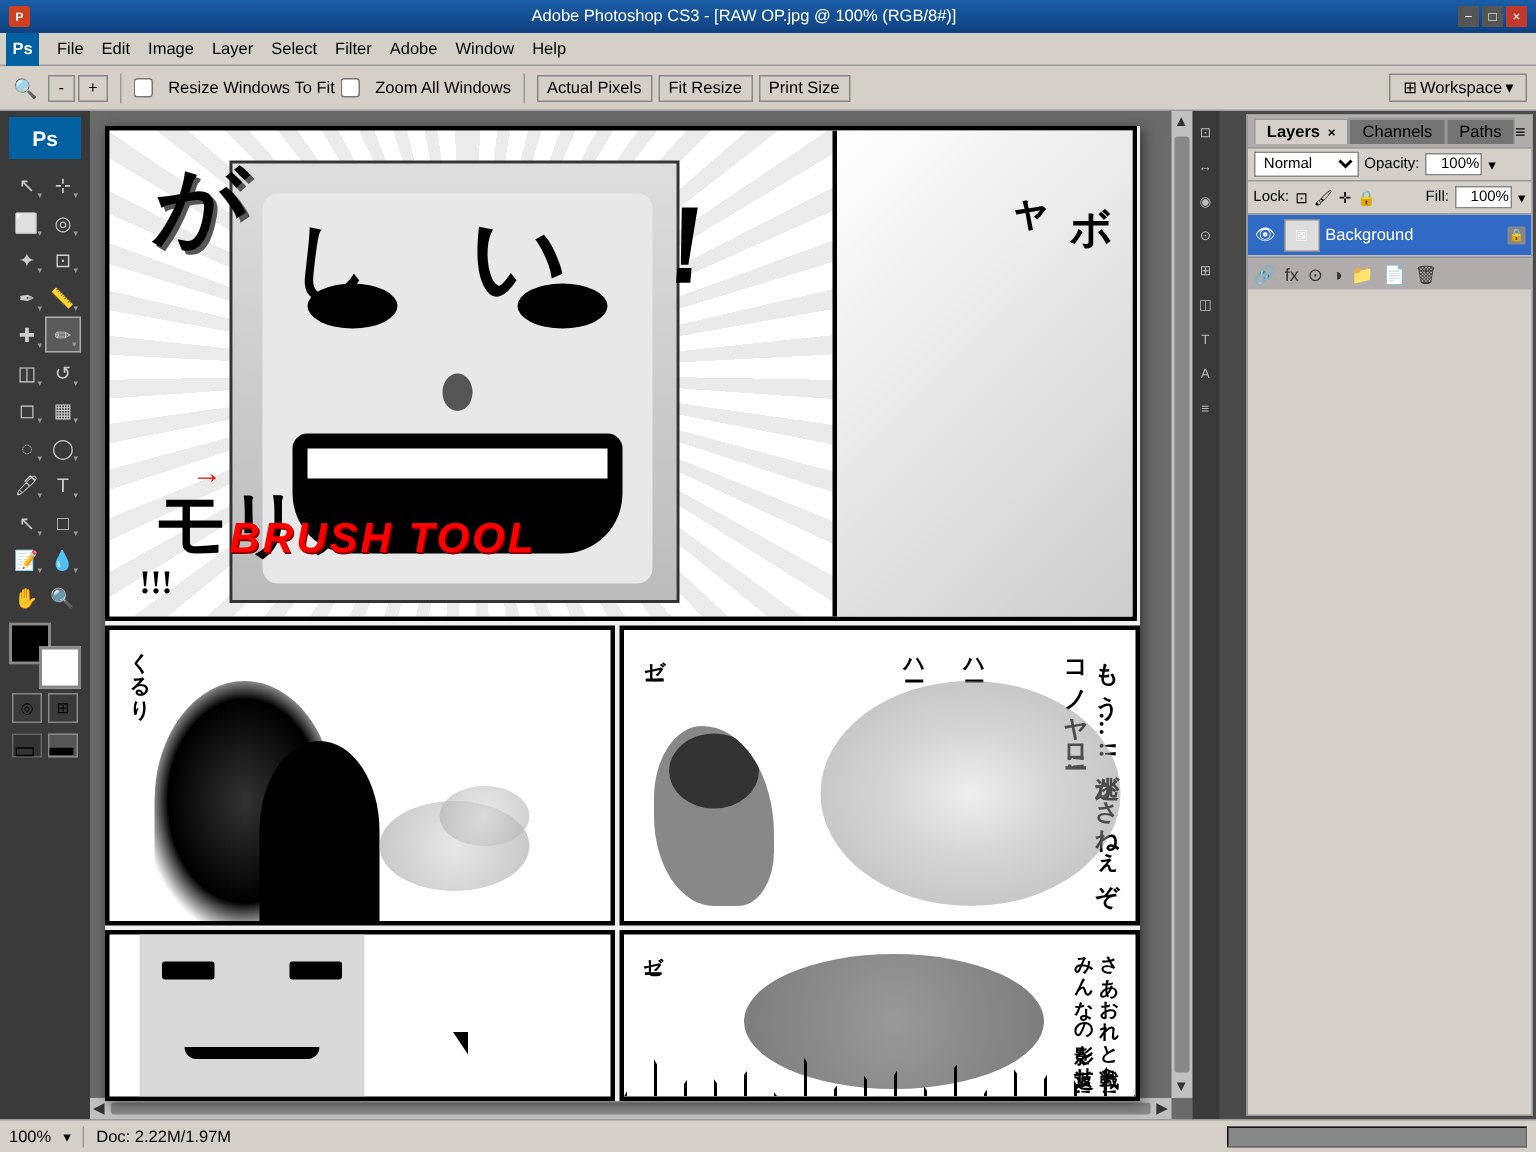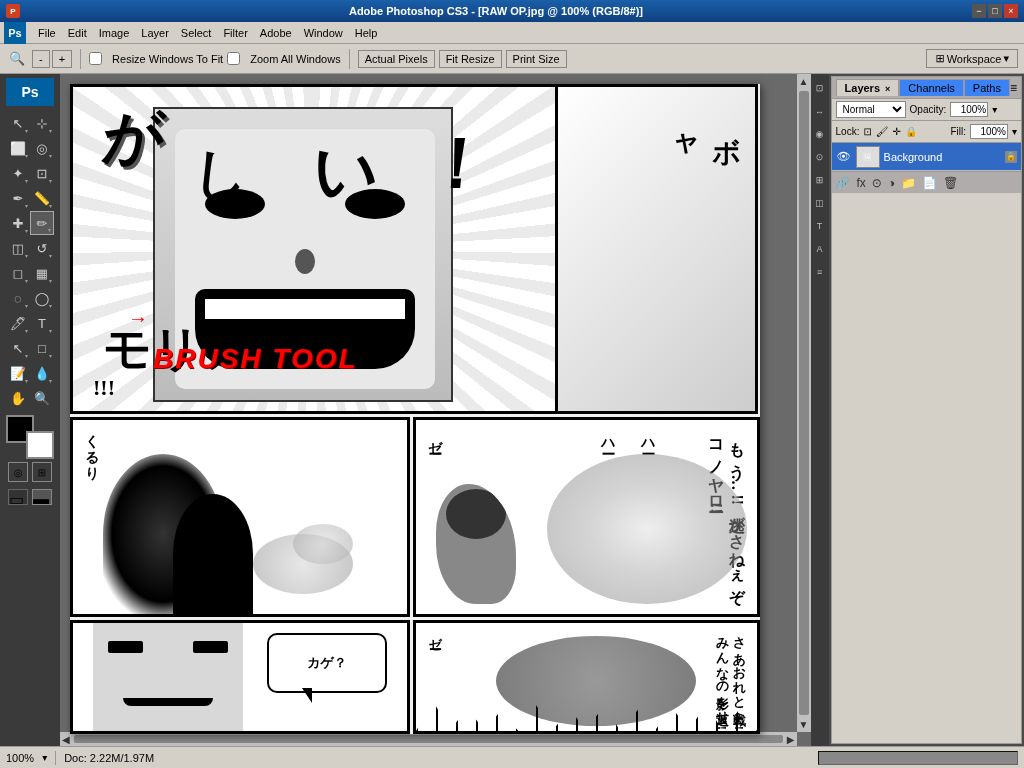--- a/index.html
+++ b/index.html
@@ -4,21 +4,21 @@
   <style>
     * { margin: 0; padding: 0; box-sizing: border-box; }
     body { width: 1024px; height: 768px; background: #4a4a4a; font-family: 'Arial', sans-serif; overflow: hidden; position: relative; }
 
     
     #title-bar {
       width: 100%; height: 22px; background: linear-gradient(to bottom, #1a5fa8, #0f4080);
       display: flex; align-items: center; justify-content: space-between;
       padding: 0 6px; color: white; font-size: 11px;
     }
-    #title-bar .title-text { flex: 1; text-align: center; font-weight: bold; font-size: 11px; }
+    #title-bar .title-text { flex: 1; text-align: center; font-weight: normal; font-size: 11px; }
     #title-bar .win-controls { display: flex; gap: 2px; }
     #title-bar .win-btn { width: 14px; height: 14px; display: flex; align-items: center; justify-content: center; font-size: 9px; color: white; cursor: pointer; }
     #title-bar .win-btn.close { background: #c0392b; }
     #title-bar .win-btn.min, #title-bar .win-btn.max { background: #555; }
 
     
     #menu-bar {
       width: 100%; height: 22px; background: #d4d0c8;
       display: flex; align-items: center; padding: 0 4px;
       border-bottom: 1px solid #999; font-size: 11px;
@@ -92,21 +92,21 @@
       position: absolute; top: 218px; left: 55px;
       color: red; font-size: 20px; z-index: 10;
     }
 
     
     #layers-panel { background: #d4d0c8; border: 1px solid #999; margin: 2px; flex: 1; }
     #layers-header {
       background: #b0acac; height: 22px; display: flex; align-items: center;
       padding: 0 4px; font-size: 11px; border-bottom: 1px solid #999;
     }
-    .panel-tab { padding: 2px 8px; cursor: pointer; font-size: 11px; background: #3b82f6; border: 1px solid #999; border-bottom: none; }
+    .panel-tab { padding: 2px 8px; cursor: pointer; font-size: 11px; background: #737373; border: 1px solid #999; border-bottom: none; }
     .panel-tab.active { background: #d4d0c8; font-weight: bold; }
     .panel-tab-close { margin-left: 2px; font-size: 9px; cursor: pointer; }
 
     #layers-options {
       display: flex; align-items: center; padding: 2px 4px; gap: 4px;
       font-size: 11px; border-bottom: 1px solid #999; height: 22px;
     }
     #layers-lock-row {
       display: flex; align-items: center; padding: 2px 4px; gap: 4px;
       font-size: 11px; border-bottom: 1px solid #999; height: 22px;
@@ -150,21 +150,21 @@
     .rt-btn { width: 16px; height: 20px; color: #bbb; font-size: 9px; cursor: pointer; display: flex; align-items: center; justify-content: center; }
 
     
     .panel-select { font-size: 10px; background: #fff; border: 1px solid #888; padding: 1px 2px; width: 60px; }
     .opacity-input { font-size: 10px; background: #fff; border: 1px solid #888; padding: 1px; width: 38px; text-align: right; }
     .layer-blend { width: 70px; font-size: 10px; }
 
     
     .panel { position: absolute; background: white; border: 3px solid black; overflow: hidden; }
 
-    .right-main { display: flex; flex-direction: column; flex: 1; }
+    .right-main { display: flex; flex-direction: column; flex: 1; margin-left: 16px; }
   </style>
 </head>
 <body>
 
 <div id="title-bar">
   <div style="display:flex;align-items:center;gap:4px;">
     <div style="width:14px;height:14px;background:#d0401f;border-radius:2px;display:flex;align-items:center;justify-content:center;font-size:8px;color:white;font-weight:bold;">P</div>
   </div>
   <div class="title-text">Adobe Photoshop CS3 - [RAW OP.jpg @ 100% (RGB/8#)]</div>
   <div class="win-controls">
@@ -365,21 +365,20 @@
         <div class="panel" style="top:536px;left:0;width:340px;height:114px;">
 
           <div style="position:absolute;bottom:0;left:20px;width:150px;height:110px;background:#d8d8d8;">
 
             <div style="position:absolute;top:20px;left:15px;width:35px;height:12px;background:#000;border-radius:2px;"></div>
             <div style="position:absolute;top:20px;right:15px;width:35px;height:12px;background:#000;border-radius:2px;"></div>
 
             <div style="position:absolute;bottom:25px;left:30px;right:30px;height:8px;background:#000;border-radius:0 0 10px 10px;"></div>
           </div>
 
-          <div style="position:absolute;top:10px;right:20px;width:120px;height:60px;background:white;border:2px solid #000;border-radius:10px;display:flex;align-items:center;justify-content:center;font-size:13px;font-weight:bold;font-family:serif;">カゲ？</div>
 
           <div style="position:absolute;top:65px;right:95px;width:0;height:0;border-left:10px solid transparent;border-top:15px solid #000;"></div>
         </div>
 
         <div class="panel" style="top:536px;left:343px;width:347px;height:114px;">
 
           <div style="position:absolute;top:5px;right:10px;font-size:13px;font-weight:bold;font-family:serif;writing-mode:vertical-rl;line-height:1.3;">さあおれと戦え!!!みんなの影を返せ!!!</div>
           <div style="position:absolute;top:5px;left:10px;font-size:13px;font-weight:bold;font-family:serif;writing-mode:vertical-rl;">ゼー</div>
 
           <div style="position:absolute;bottom:5px;left:80px;width:200px;height:90px;background:radial-gradient(circle,#555,#222);border-radius:50%;opacity:0.6;"></div>

